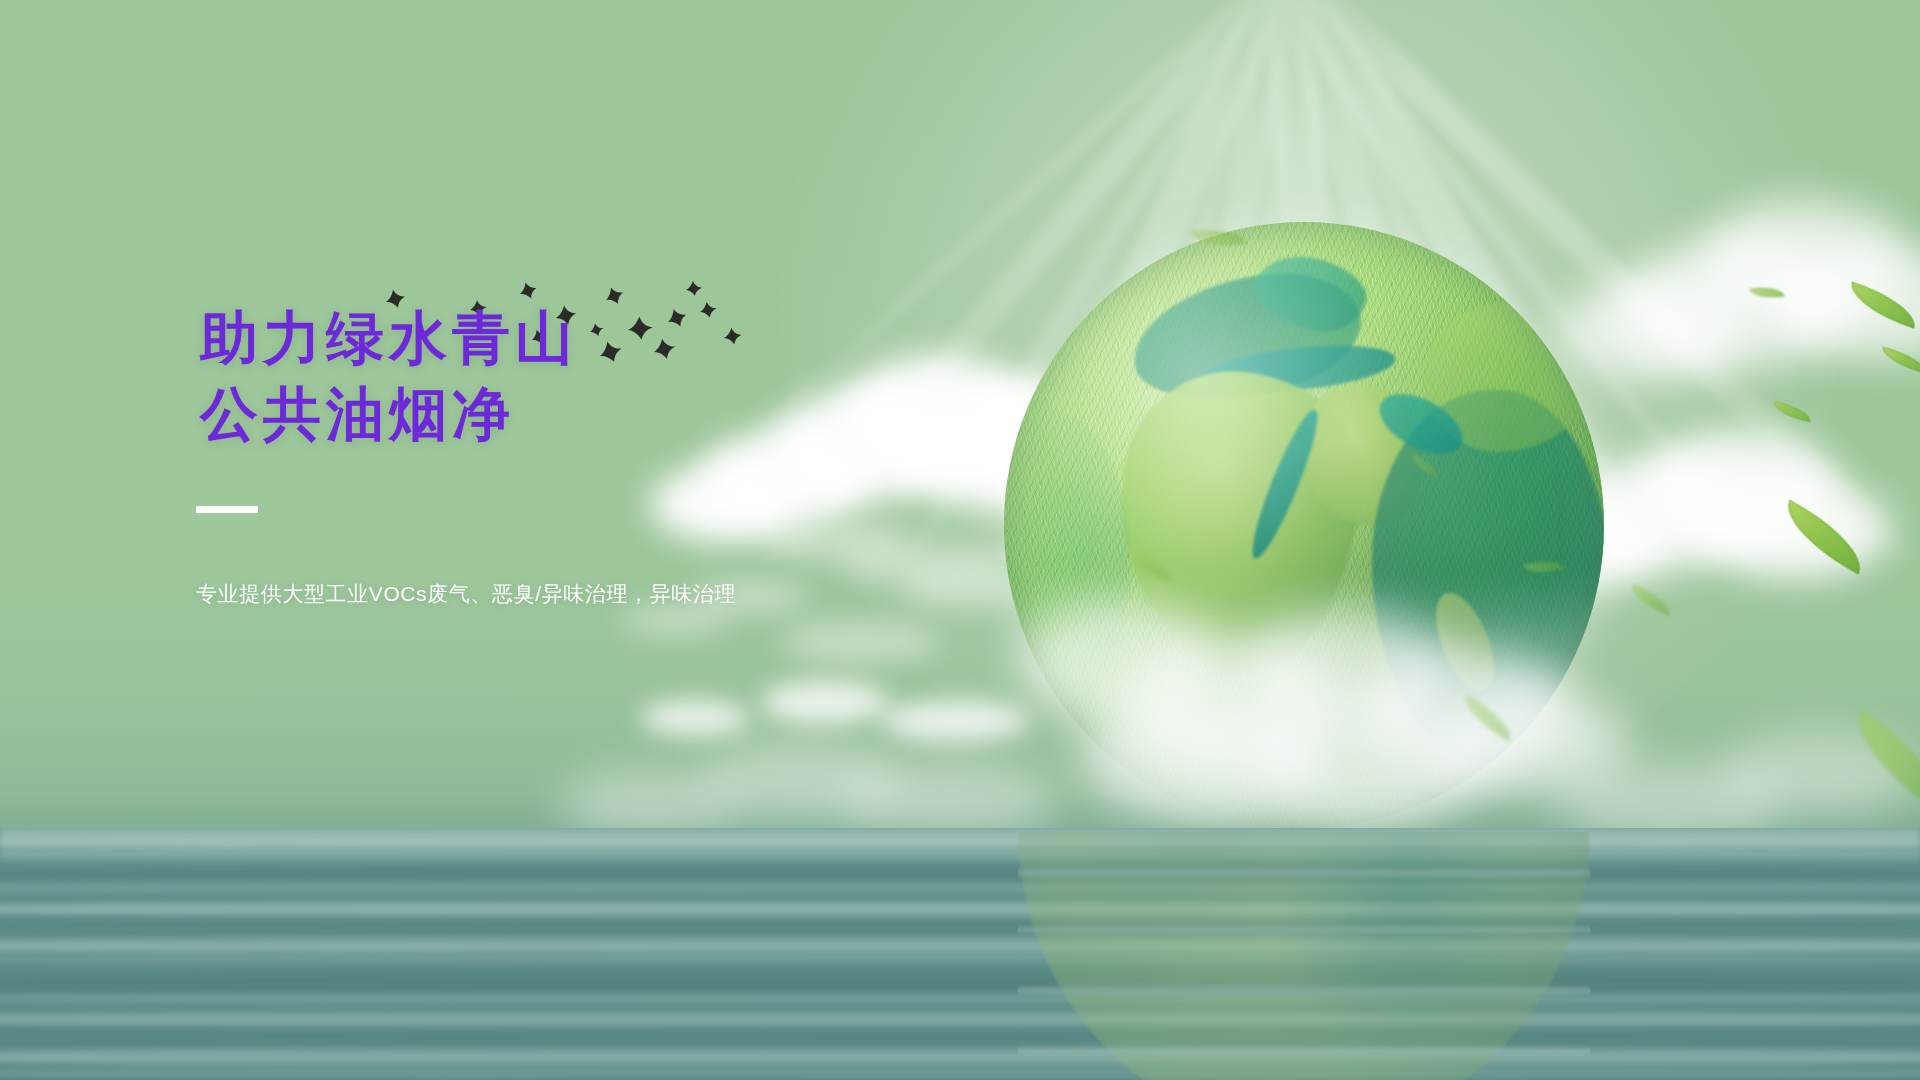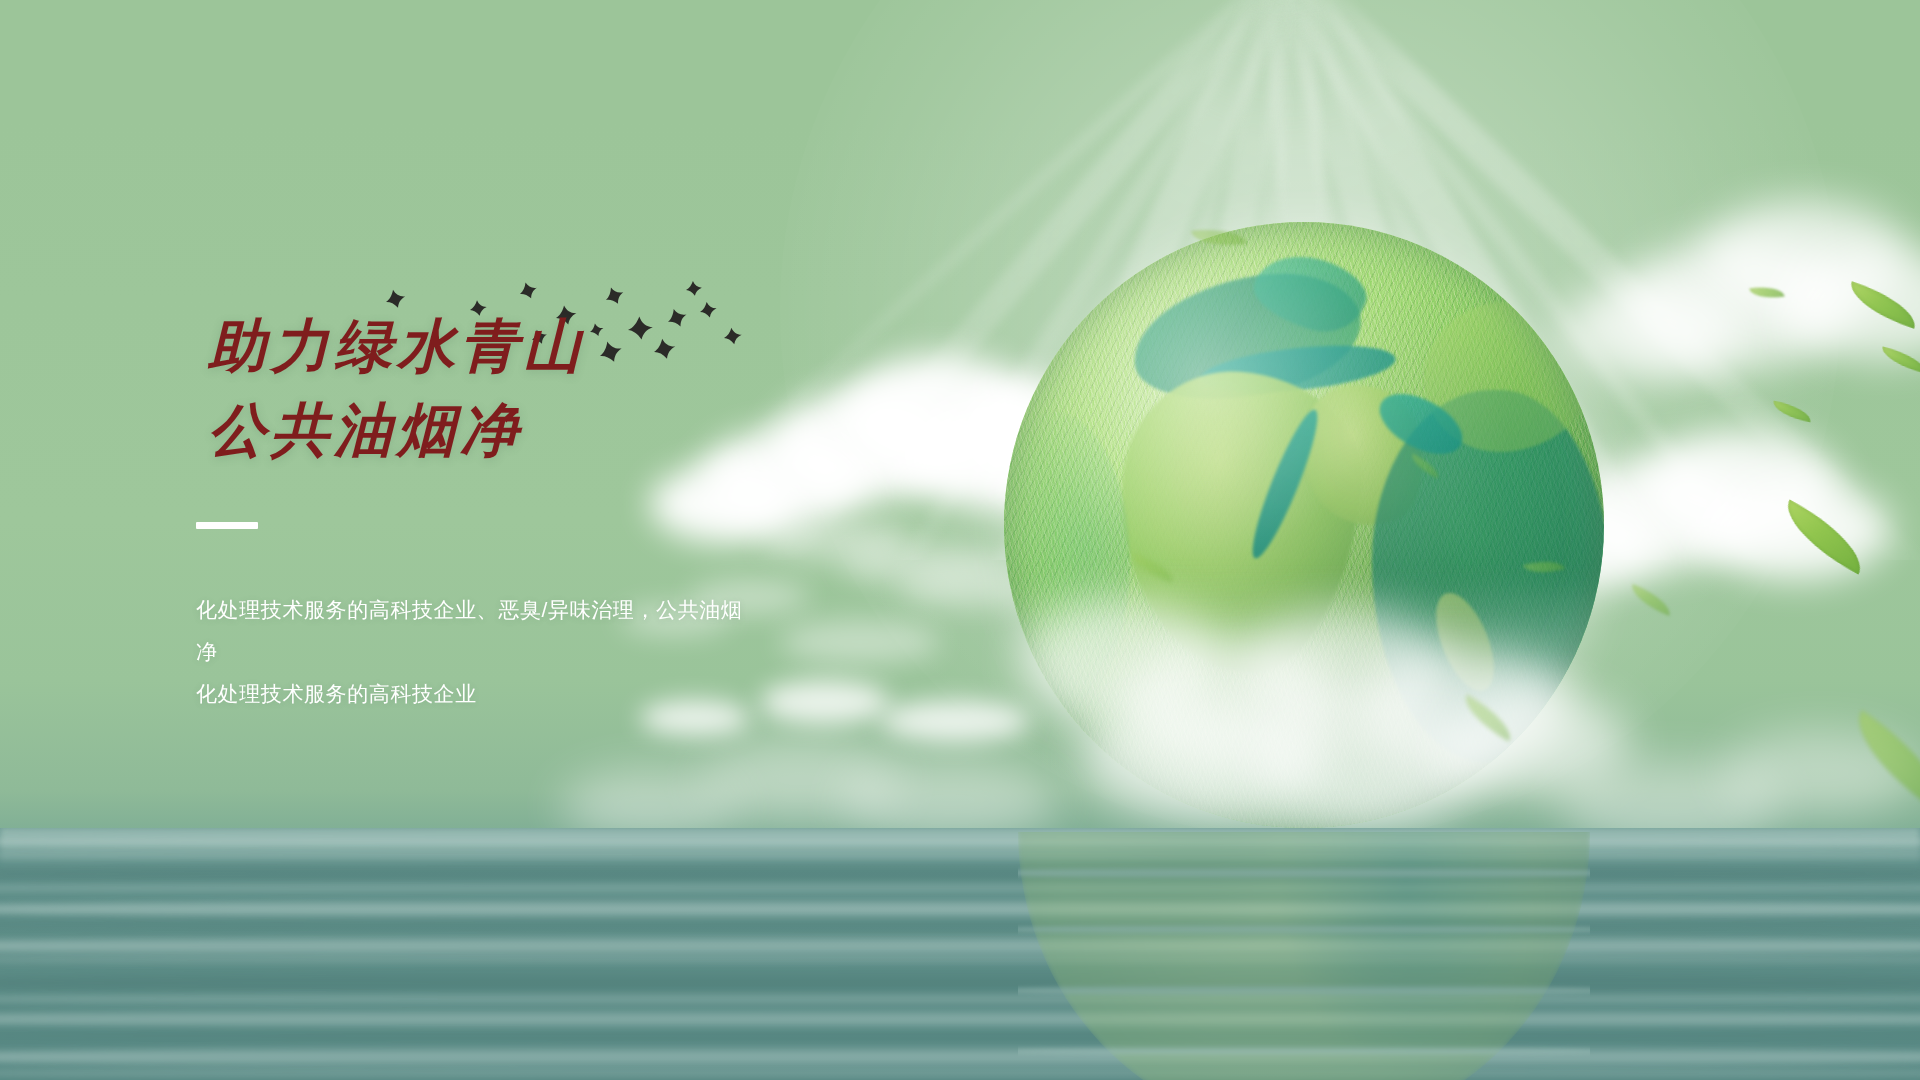--- a/index.html
+++ b/index.html
@@ -218,29 +218,28 @@
   .leaf { position: absolute; pointer-events: none; }
 
   
   .copy {
     position: absolute;
     left: 196px; top: 298px;
     width: 760px;
     z-index: 40;
   }
   .headline {
-    color: #7f1d1d;
+    color: #6d28d9;
     font-size: 58px;
     font-weight: bold;
     letter-spacing: 5px;
     line-height: 72px;
-    margin: 12px;
+    margin: 4px;
     text-shadow: 0 2px 10px rgba(70,110,80,0.22);
     white-space: nowrap;
-    font-style: italic;
   }
   .divider {
     width: 62px;
     height: 7px;
     background: #ffffff;
     margin-top: 56px;
     border-radius: 1px;
   }
   .sub {
     margin-top: 60px;
@@ -451,18 +450,17 @@
       <div class="leaf" style="left: 1192px; top: 228px; width: 54px; height: 19px; transform: rotate(-6deg); filter: blur(1.6px); opacity: 0.4; border-radius: 0px 100%; background: linear-gradient(120deg, rgb(169, 210, 90) 0%, rgb(140, 195, 70) 42%, rgb(111, 174, 56) 100%); box-shadow: rgba(60, 110, 30, 0.25) 0px 0px 4px inset;"></div>
       <div class="leaf" style="left: 1458px; top: 708px; width: 60px; height: 20px; transform: rotate(30deg); filter: blur(2.2px); opacity: 0.38; border-radius: 0px 100%; background: linear-gradient(120deg, rgb(169, 210, 90) 0%, rgb(140, 195, 70) 42%, rgb(111, 174, 56) 100%); box-shadow: rgba(60, 110, 30, 0.25) 0px 0px 4px inset;"></div>
       <div class="leaf" style="left: 1130px; top: 560px; width: 46px; height: 16px; transform: rotate(18deg); filter: blur(2.4px); opacity: 0.32; border-radius: 0px 100%; background: linear-gradient(120deg, rgb(169, 210, 90) 0%, rgb(140, 195, 70) 42%, rgb(111, 174, 56) 100%); box-shadow: rgba(60, 110, 30, 0.25) 0px 0px 4px inset;"></div>
     </div>
 
   <div class="copy">
     <h1 class="headline">助力绿水青山</h1>
     <h1 class="headline">公共油烟净</h1>
     <div class="divider"></div>
     <div class="sub">
-      <p>化处理技术服务的高科技企业、恶臭/异味治理，公共油烟净</p>
-      <p>化处理技术服务的高科技企业</p>
+      <p>专业提供大型工业VOCs废气、恶臭/异味治理，异味治理</p>
     </div>
   </div>
 
 </div>
 
 </body></html>

